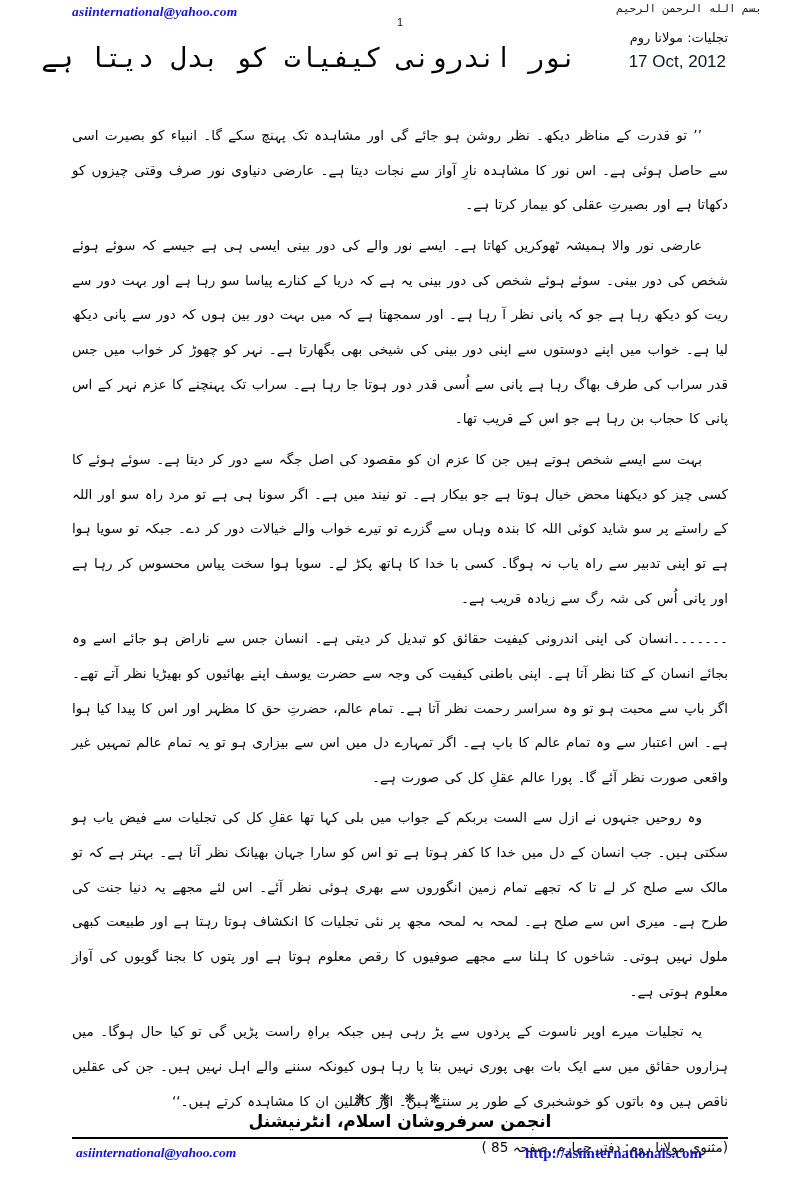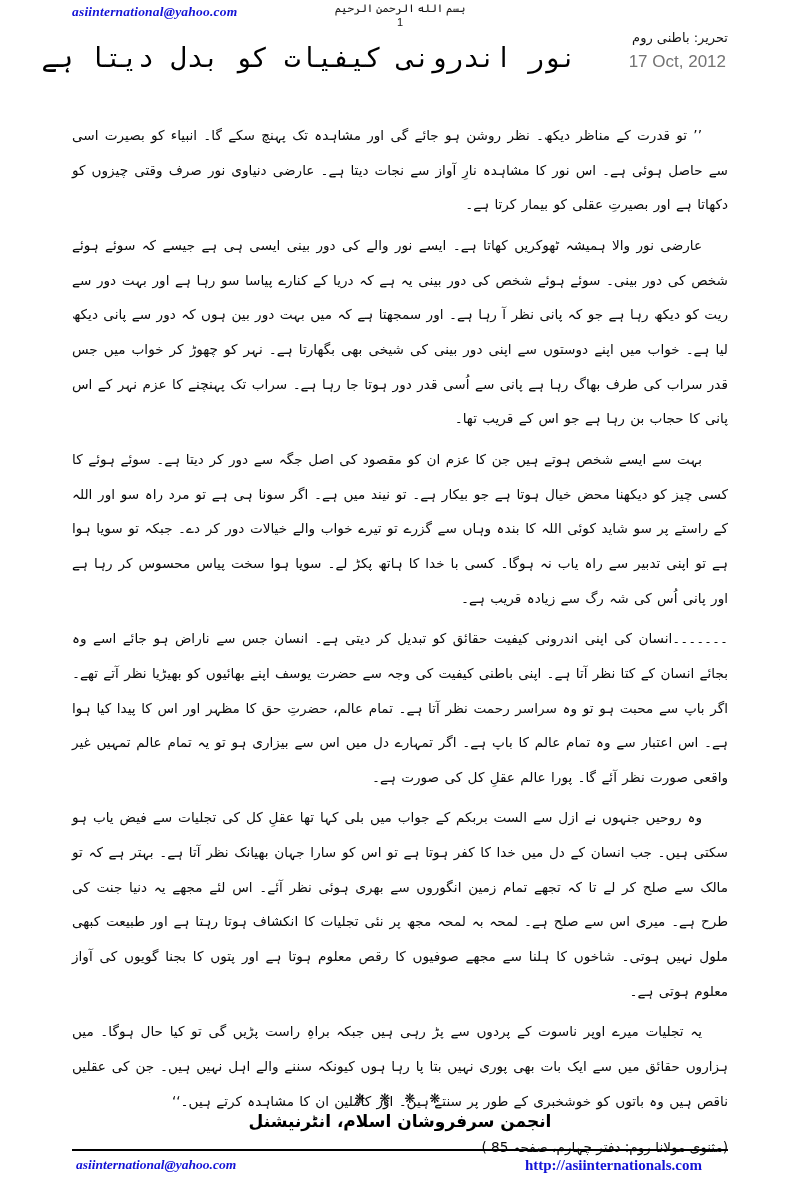--- a/index.html
+++ b/index.html
@@ -35,22 +35,22 @@
     font-style: italic;
     font-size: 13.5px;
     letter-spacing: .2px;
     white-space: nowrap;
   }
   .hdr-bismillah {
     position: absolute;
     top: 2px;
     left: 0;
     right: 0;
-    text-align: center;
-    font-family: Liberation Serif, serif;
+    text-align: right;
+    font-family: Liberation Mono, monospace;
     font-size: 11px;
     color: #111;
     direction: rtl;
   }
   .hdr-pageno {
     position: absolute;
     top: 16px;
     left: 0;
     right: 0;
     text-align: center;
@@ -70,21 +70,21 @@
     white-space: nowrap;
   }
   .hdr-date {
     position: absolute;
     top: 52px;
     right: 36px;
     direction: ltr;
     text-align: right;
     font-family: "Liberation Sans", sans-serif;
     font-size: 17px;
-    color: #737373;
+    color: #0f172a;
     white-space: nowrap;
   }
   .hdr-title {
     position: absolute;
     top: 42px;
     left: 0;
     right: 182px;
     text-align: center;
     direction: rtl;
     font-family: Liberation Mono, monospace;
@@ -154,21 +154,21 @@
     margin-bottom: 6px;
     font-family: "DejaVu Sans", sans-serif;
   }
   .footer-org {
     text-align: center;
     direction: rtl;
     font-family: "DejaVu Sans", sans-serif;
     font-weight: bold;
     font-size: 17px;
     color: #000;
-    padding-bottom: 18px;
+    padding-bottom: 6px;
   }
   .footer-rule {
     height: 2px;
     background: #000;
     margin: 0 34px 6px 34px;
   }
   .footer-links {
     position: relative;
     height: 24px;
     direction: ltr;
@@ -202,21 +202,21 @@
 
 <div class="page">
 
   <div class="hdr">
     <div class="hdr-email">asiinternational@yahoo.com</div>
 
     <div class="hdr-bismillah">بسم الله الرحمن الرحيم</div>
 
     <div class="hdr-pageno">1</div>
 
-    <div class="hdr-byline">تحریر:  باطنی روم</div>
+    <div class="hdr-byline">تجلیات:  مولانا روم</div>
 
     <div class="hdr-date">17 Oct, 2012</div>
 
     <div class="hdr-title">نور اندرونی کیفیات کو بدل دیتا ہے</div>
   </div>
 
   <div class="body-wrap">
     <p class="para">’’ تو قدرت کے مناظر دیکھ۔ نظر روشن ہو جائے گی اور مشاہدہ تک پہنچ سکے گا۔ انبیاء کو بصیرت اسی سے حاصل ہوئی ہے۔ اس نور کا مشاہدہ نارِ آواز سے نجات دیتا ہے۔ عارضی دنیاوی نور صرف وقتی چیزوں کو دکھاتا ہے اور بصیرتِ عقلی کو بیمار کرتا ہے۔</p>
     <p class="para">عارضی نور والا ہمیشہ ٹھوکریں کھاتا ہے۔ ایسے نور والے کی دور بینی ایسی ہی ہے جیسے کہ سوئے ہوئے شخص کی دور بینی۔ سوئے ہوئے شخص کی دور بینی یہ ہے کہ دریا کے کنارے پیاسا سو رہا ہے اور بہت دور سے ریت کو دیکھ رہا ہے جو کہ پانی نظر آ رہا ہے۔ اور سمجھتا ہے کہ میں بہت دور بین ہوں کہ دور سے پانی دیکھ لیا ہے۔ خواب میں اپنے دوستوں سے اپنی دور بینی کی شیخی بھی بگھارتا ہے۔ نہر کو چھوڑ کر خواب میں جس قدر سراب کی طرف بھاگ رہا ہے پانی سے اُسی قدر دور ہوتا جا رہا ہے۔ سراب تک پہنچنے کا عزم نہر کے اس پانی کا حجاب بن رہا ہے جو اس کے قریب تھا۔</p>
     <p class="para">بہت سے ایسے شخص ہوتے ہیں جن کا عزم ان کو مقصود کی اصل جگہ سے دور کر دیتا ہے۔ سوئے ہوئے کا کسی چیز کو دیکھنا محض خیال ہوتا ہے جو بیکار ہے۔ تو نیند میں ہے۔ اگر سونا ہی ہے تو مرد راہ سو اور اللہ کے راستے پر سو شاید کوئی اللہ کا بندہ وہاں سے گزرے تو تیرے خواب والے خیالات دور کر دے۔ جبکہ تو سویا ہوا ہے تو اپنی تدبیر سے راہ یاب نہ ہوگا۔ کسی با خدا کا ہاتھ پکڑ لے۔ سویا ہوا سخت پیاس محسوس کر رہا ہے اور پانی اُس کی شہ رگ سے زیادہ قریب ہے۔</p>

